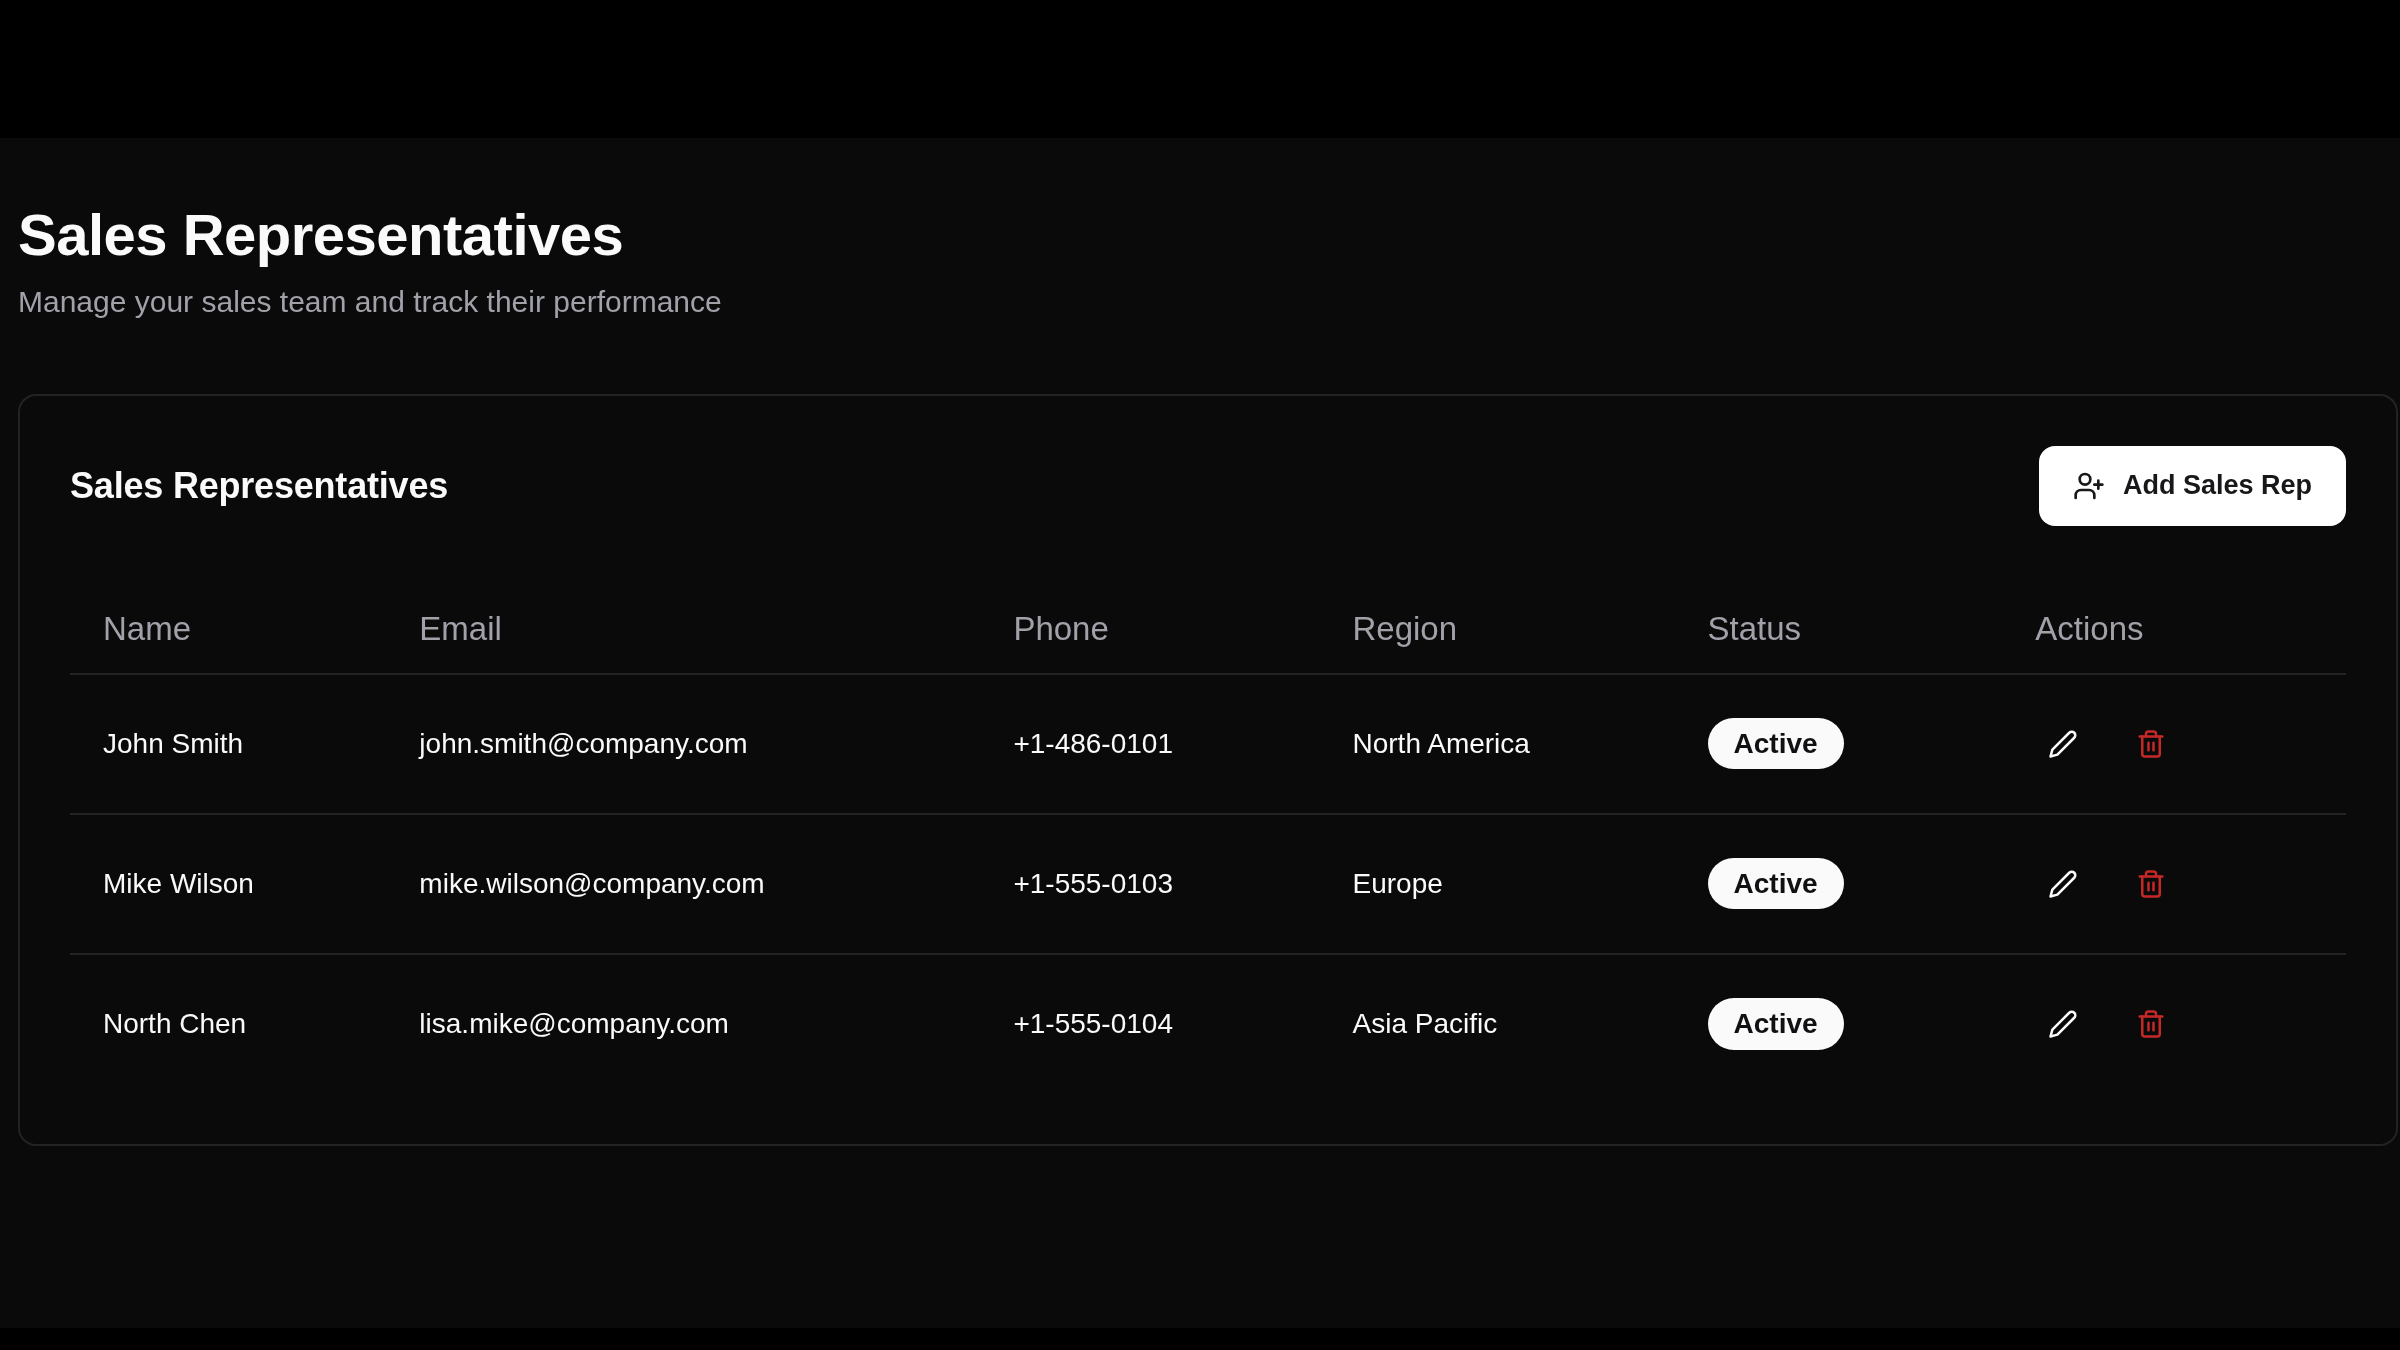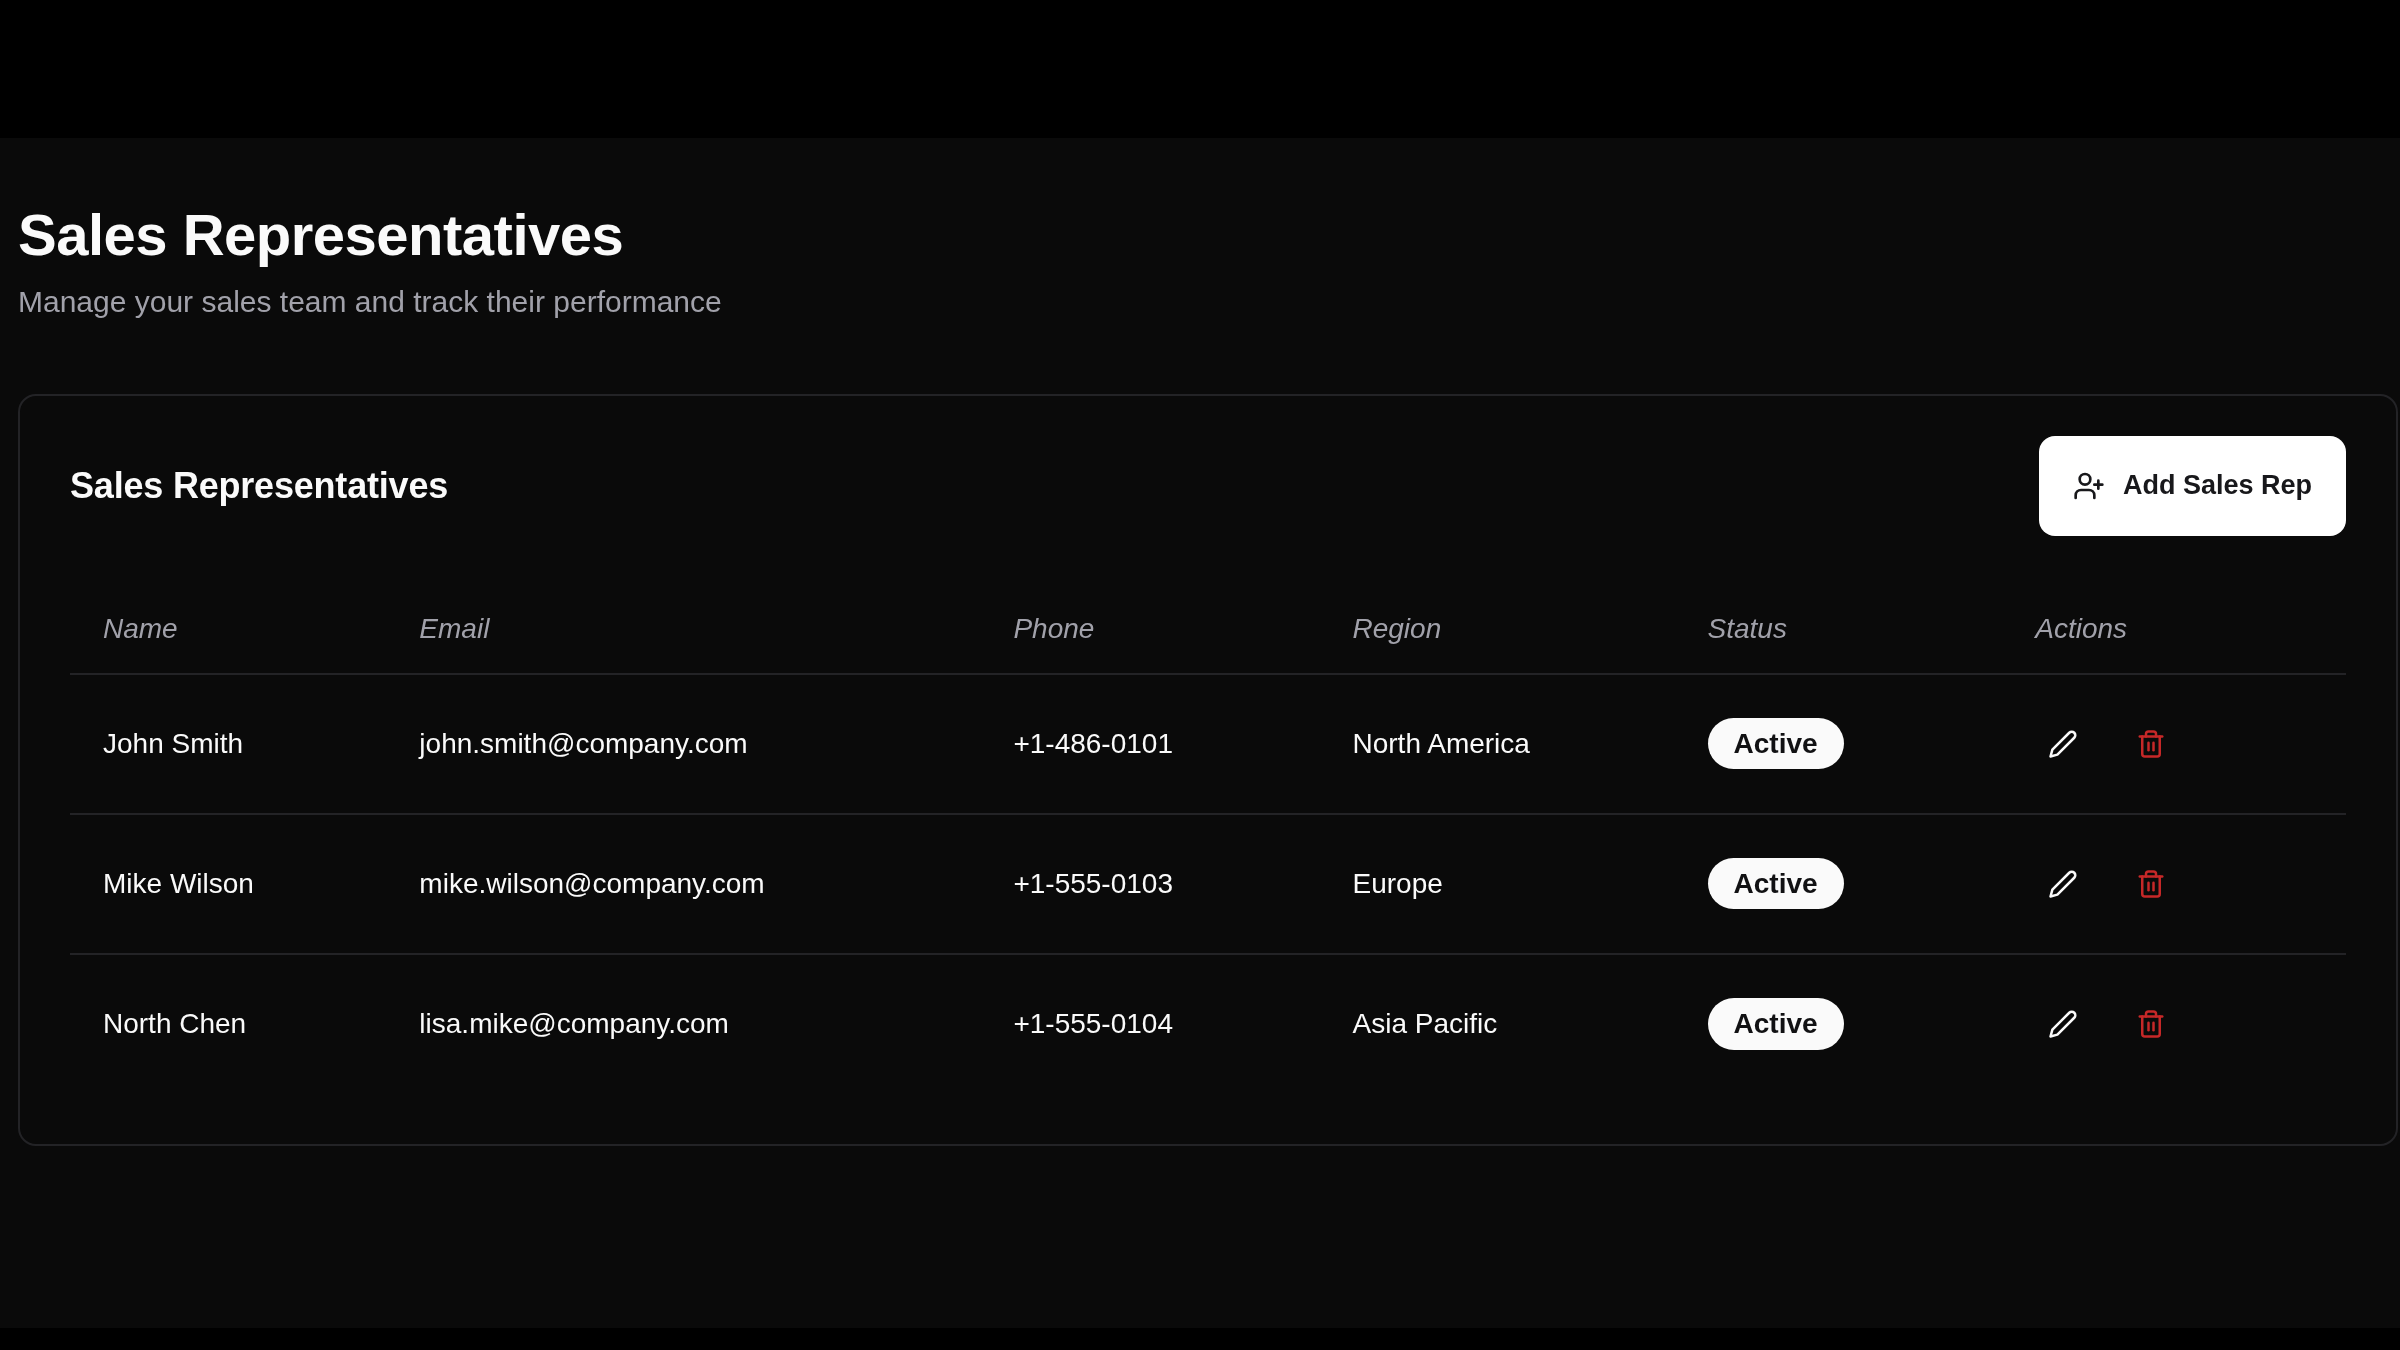--- a/index.html
+++ b/index.html
@@ -51,21 +51,21 @@
   }
   .card-title {
     font-size: 36px;
     font-weight: 700;
     letter-spacing: -0.2px;
   }
   .add-btn {
     display: inline-flex;
     align-items: center;
     gap: 18px;
-    height: 100px;
+    height: 80px;
     padding: 0 34px;
     background: var(--button-bg, #ffffff);
     color: var(--button-text, #18181b);
     border: none;
     border-radius: 16px;
     font-family: inherit;
     font-size: 27px;
     font-weight: 600;
     cursor: pointer;
   }
@@ -74,25 +74,24 @@
     margin-top: 60px;
     width: 100%;
     border-collapse: collapse;
     table-layout: fixed;
   }
   .reps th {
     height: 88px;
     padding: 0 33px;
     text-align: left;
     vertical-align: middle;
-    font-size: 28px;
+    font-size: 33px;
     font-weight: 500;
     color: var(--text-muted, #a1a1aa);
     border-bottom: 2px solid var(--border, #232326);
-    font-style: italic;
   }
   .reps td {
     height: 140px;
     padding: 0 33px;
     vertical-align: middle;
     font-size: 28px;
     color: var(--text-primary, #fafafa);
     border-bottom: 2px solid var(--border, #232326);
   }
   .reps tr:last-child td { border-bottom: none; }

